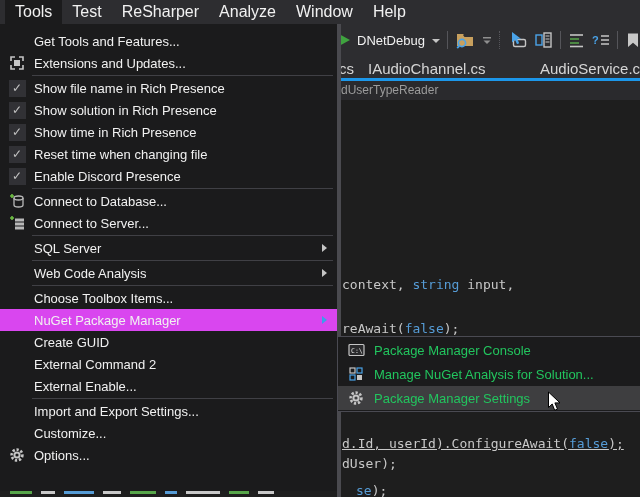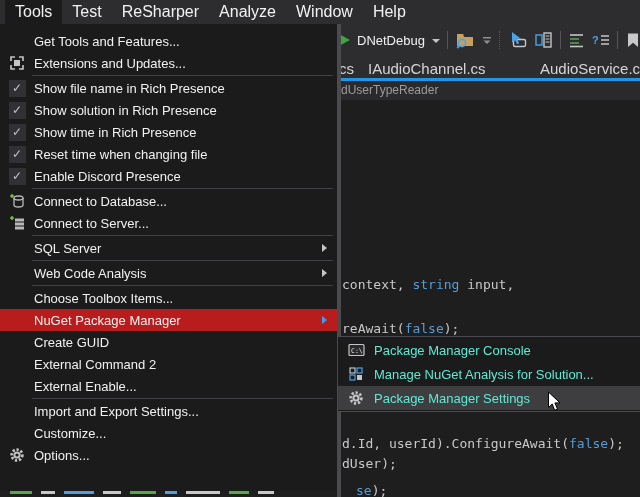--- a/index.html
+++ b/index.html
@@ -36,36 +36,36 @@
   .code-line .kw{color:#569cd6;}
   
   .code-sliver{position:absolute;left:10px;top:391px;height:4px;display:flex;gap:9px;align-items:flex-start;}
   .code-sliver span{display:block;height:3px;}
   
   .menu-edge{position:absolute;left:337px;top:24px;width:4px;height:473px;background:#4a4a4f;z-index:8;}
   
   .tools-menu{position:absolute;left:0;top:24px;width:337px;height:467px;background:#1b1b1c;
     z-index:10;box-sizing:border-box;padding-top:6px;}
   .mi{height:22px;display:flex;align-items:center;cursor:default;}
-  .mi.highlight{background:#b91c1c;}
+  .mi.highlight{background:#d946ef;}
   .mi .ic{width:34px;flex:none;display:flex;align-items:center;justify-content:center;}
   .mi .lbl{flex:1;color:#f1f1f1;font-size:13px;white-space:nowrap;}
   .mi .sc{color:#f1f1f1;font-size:13px;margin-right:19px;white-space:nowrap;}
   .mi .arr{width:14px;margin-right:6px;display:flex;justify-content:center;flex:none;}
   .tri{width:0;height:0;border-top:4px solid transparent;border-bottom:4px solid transparent;border-left:5px solid #c5c5c5;}
   .tri.blue{border-left-color:#3b9eea;}
   .msep{height:1px;background:#404045;margin:1px 4px 1px 32px;}
   .chk{width:17px;height:17px;background:#313135;color:#c0c0c0;font-size:12px;line-height:17px;text-align:center;}
   
   .submenu{position:absolute;left:337px;top:336px;width:303px;background:#1b1b1c;
     border:1px solid #4a4a52;border-right:none;z-index:20;box-sizing:border-box;padding:1px 0;}
   .smi{height:24px;display:flex;align-items:center;cursor:default;}
   .smi.highlight{background:#3e3e40;}
   .smi .ic{width:36px;flex:none;display:flex;align-items:center;justify-content:center;}
-  .smi .lbl{color:#5eead4;font-size:13px;white-space:nowrap;}
+  .smi .lbl{color:#22c55e;font-size:13px;white-space:nowrap;}
   
   .cursor{position:absolute;left:547px;top:391px;z-index:50;}
 </style>
 </head>
 <body>
 
 <div class="menubar" id="menubar">
     <div class="mb-item active">Tools</div>
     <div class="mb-item">Test</div>
     <div class="mb-item">ReSharper</div>
@@ -147,21 +147,21 @@
     <span style="width:30px;background:#569cd6"></span>
     <span style="width:18px;background:#c8c8c8"></span>
     <span style="width:26px;background:#57a64a"></span>
     <span style="width:12px;background:#569cd6"></span>
     <span style="width:34px;background:#c8c8c8"></span>
     <span style="width:20px;background:#57a64a"></span>
     <span style="width:16px;background:#c8c8c8"></span>
   </div>
 <div class="code-line" style="top: 177px;"><span>context, </span><span class="kw">string</span><span> input,</span></div>
     <div class="code-line" style="top: 221px;"><span>reAwait(</span><span class="kw">false</span><span>);</span></div>
-    <div class="code-line" style="top: 336px;"><span>d.Id, userId).ConfigureAwait(</span><span class="kw">false</span><span>);</span></div>
+    <div class="code-line" style="top: 336px; text-decoration: underline;"><span>d.Id, userId).ConfigureAwait(</span><span class="kw">false</span><span>);</span></div>
     <div class="code-line" style="top: 356px;"><span>dUser);</span></div>
     <div class="code-line" style="top: 383px; padding-left: 14px;"><span class="kw">se</span><span>);</span></div>
   </div>
 
 <div class="menu-edge"></div>
 
 <div class="tools-menu" id="tools-menu">
     <div class="mi">
       <span class="ic"></span>
       <span class="lbl">Get Tools and Features...</span>

